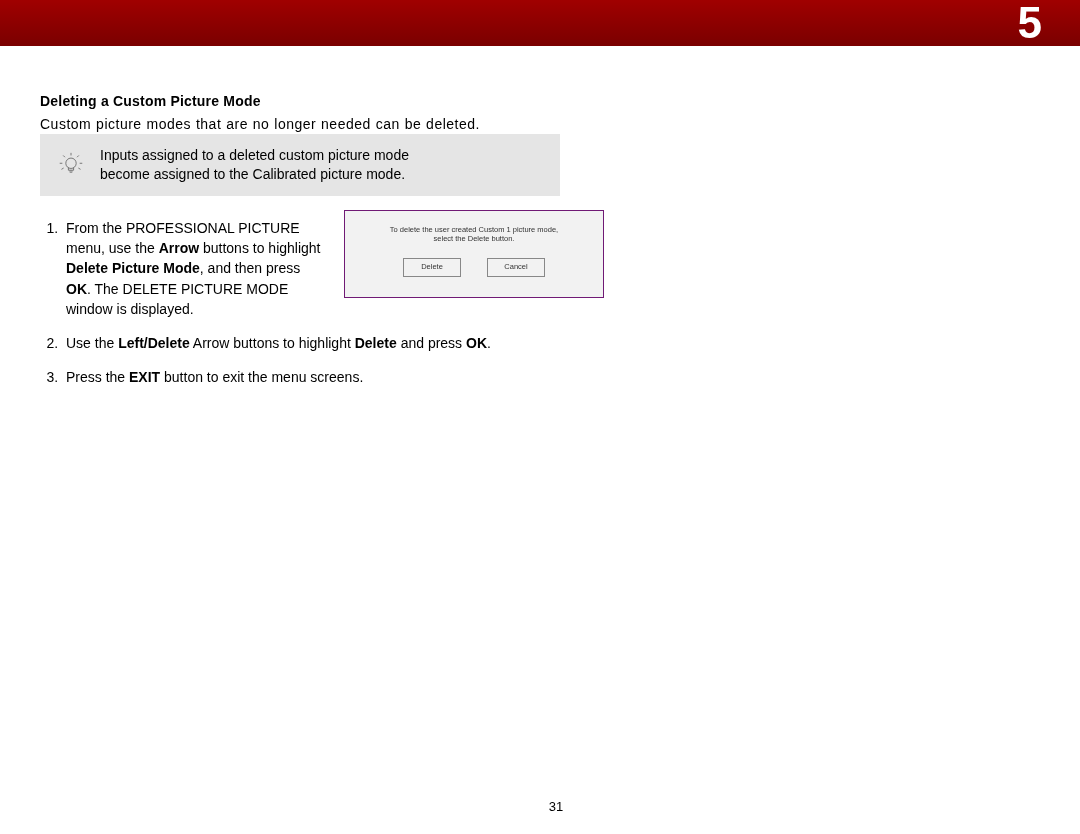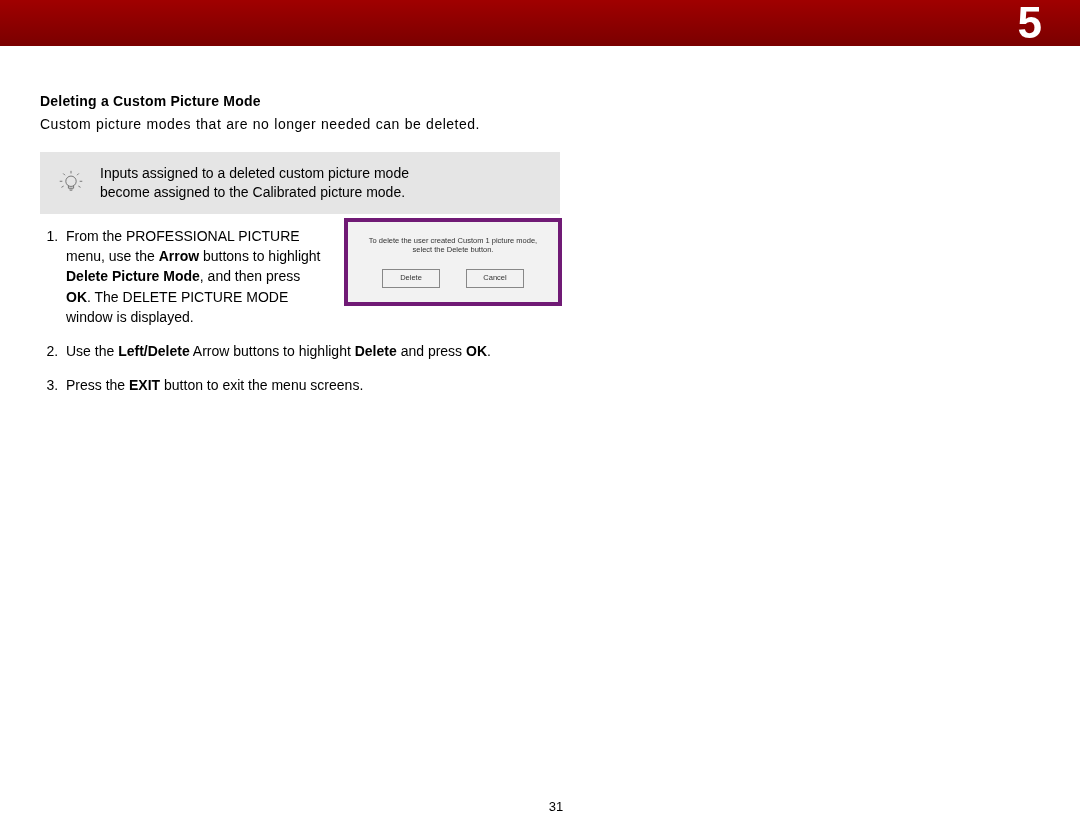--- a/index.html
+++ b/index.html
@@ -40,28 +40,27 @@
       font-weight: bold;
       font-size: 14px;
       margin-bottom: 6px;
       letter-spacing: 0.2px;
       margin-top: 8px;
     }
     .intro-text {
       font-size: 14px;
       text-align: justify;
       line-height: 1.35;
-      margin-bottom: 18px;
       letter-spacing: 0.5px;
       word-spacing: 0.5px;
     }
     .tip-box {
       background: #e5e5e5;
       padding: 12px 18px;
-      margin-bottom: 12px;
+      margin-bottom: 22px;
       display: flex;
       align-items: center;
       gap: 16px;
     }
     .lightbulb-icon {
       flex-shrink: 0;
       width: 26px;
       height: 26px;
     }
     .lightbulb-icon svg {
@@ -90,24 +89,24 @@
     .step1-wrapper {
       position: relative;
     }
     .step1-text {
       width: 260px;
     }
     .dialog-box {
       position: absolute;
       top: -8px;
       left: 282px;
-      width: 218px;
+      width: 260px;
       height: 88px;
       background: #f2f2f2;
-      border: 4px solid #701a75;
+      border: 1px solid #701a75;
       padding: 14px 10px 4px 10px;
       text-align: center;
     }
     .dialog-message {
       font-size: 7.5px;
       line-height: 1.3;
       color: #333;
       margin-bottom: 14px;
     }
     .dialog-buttons {

